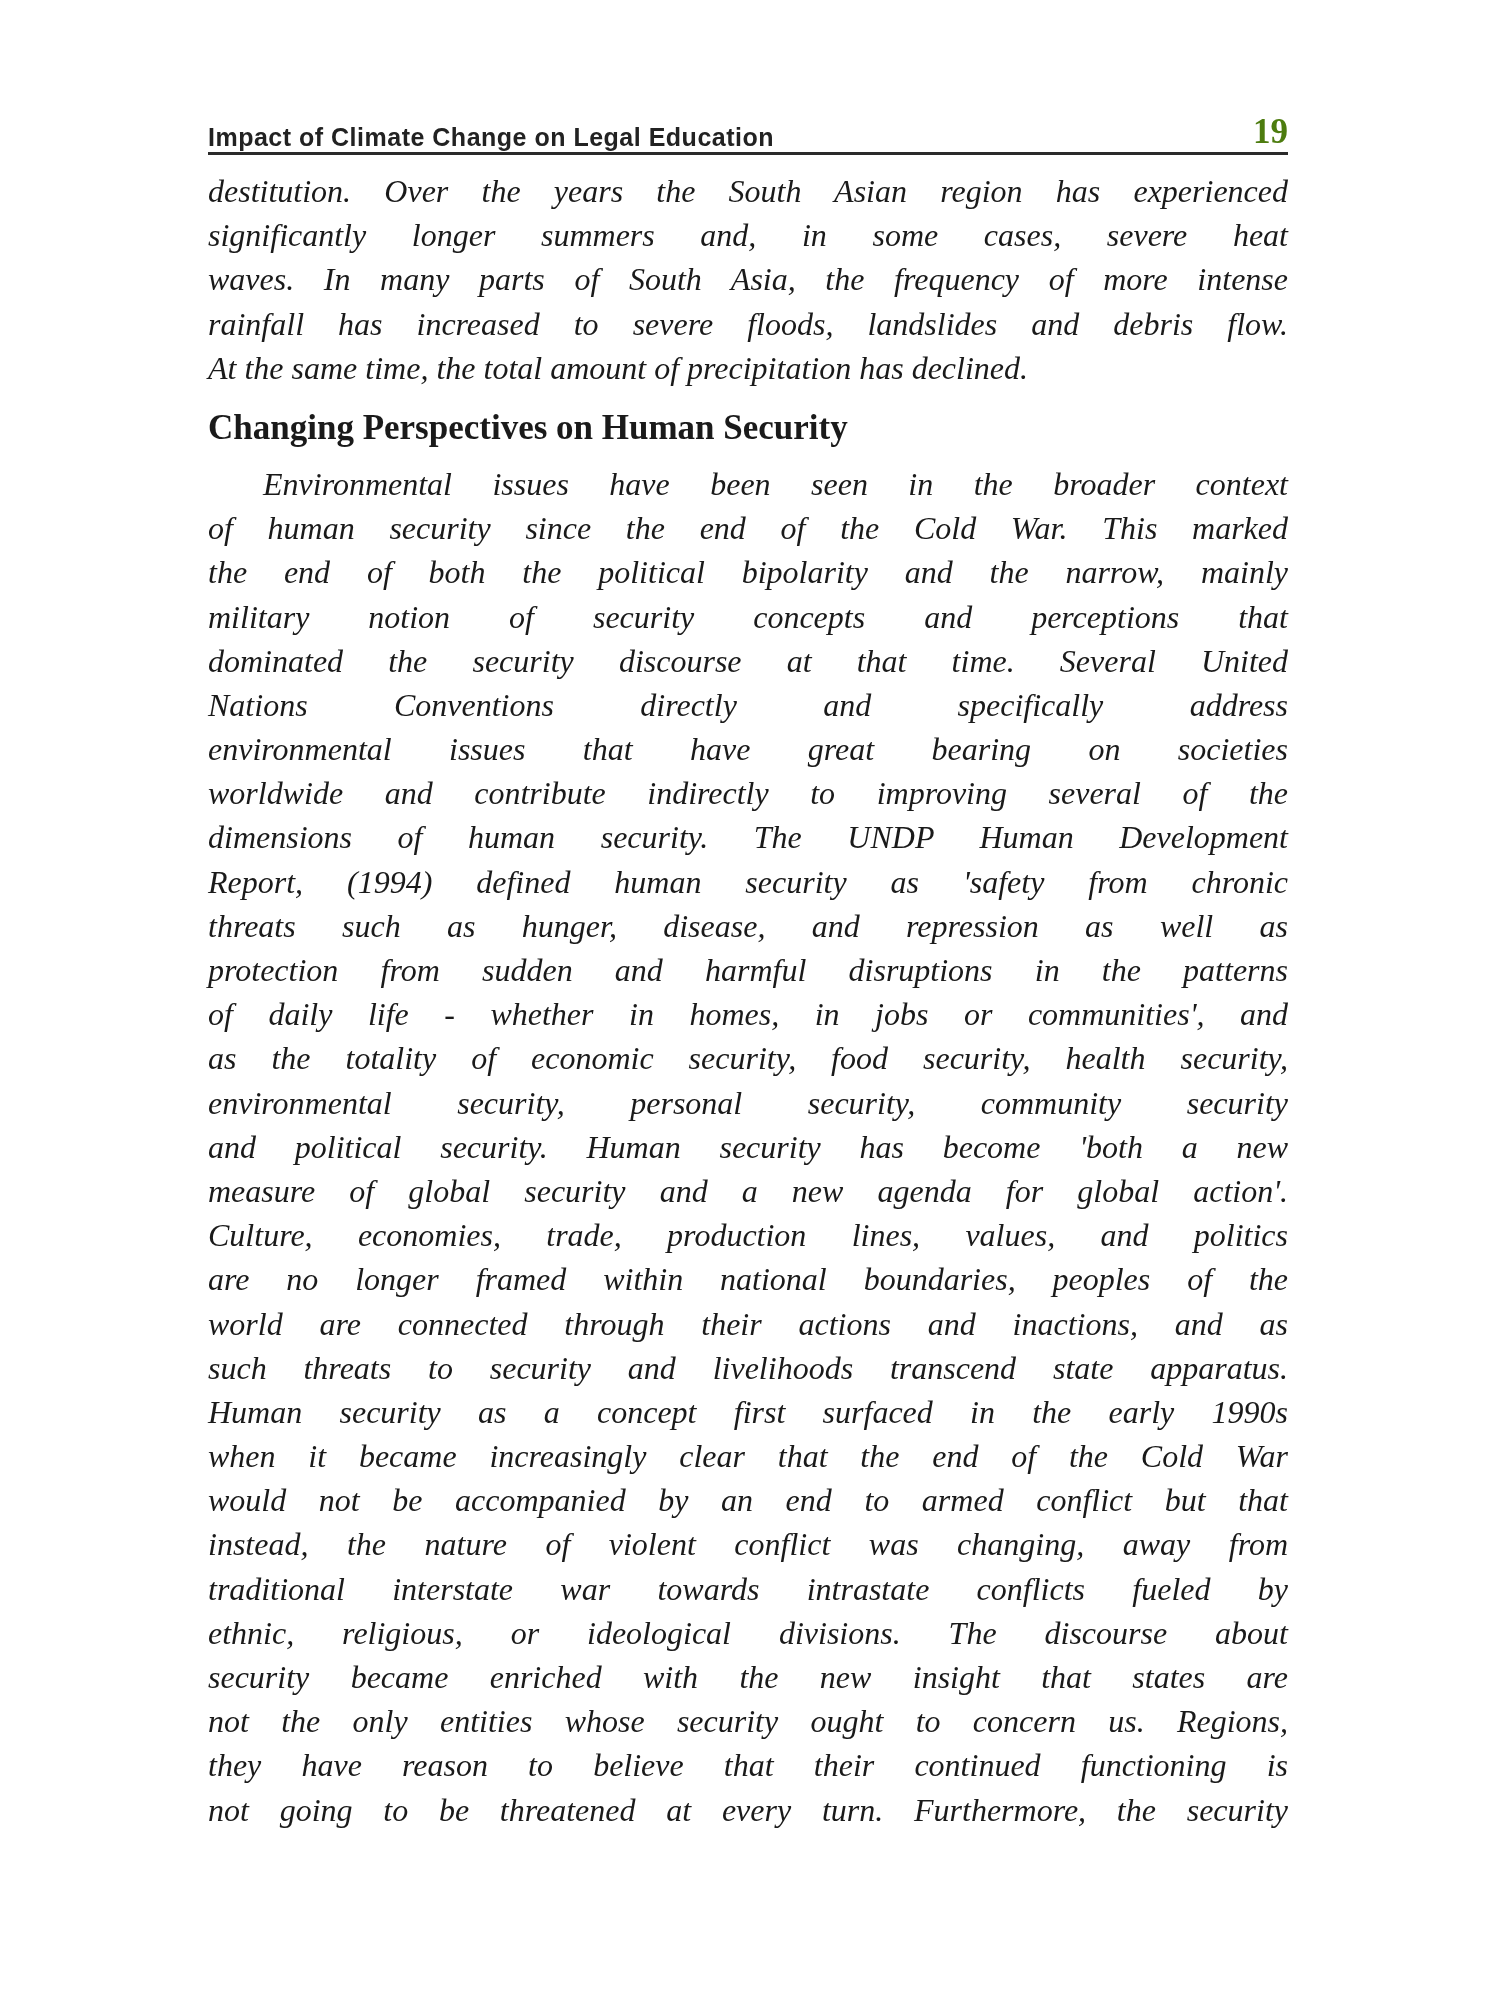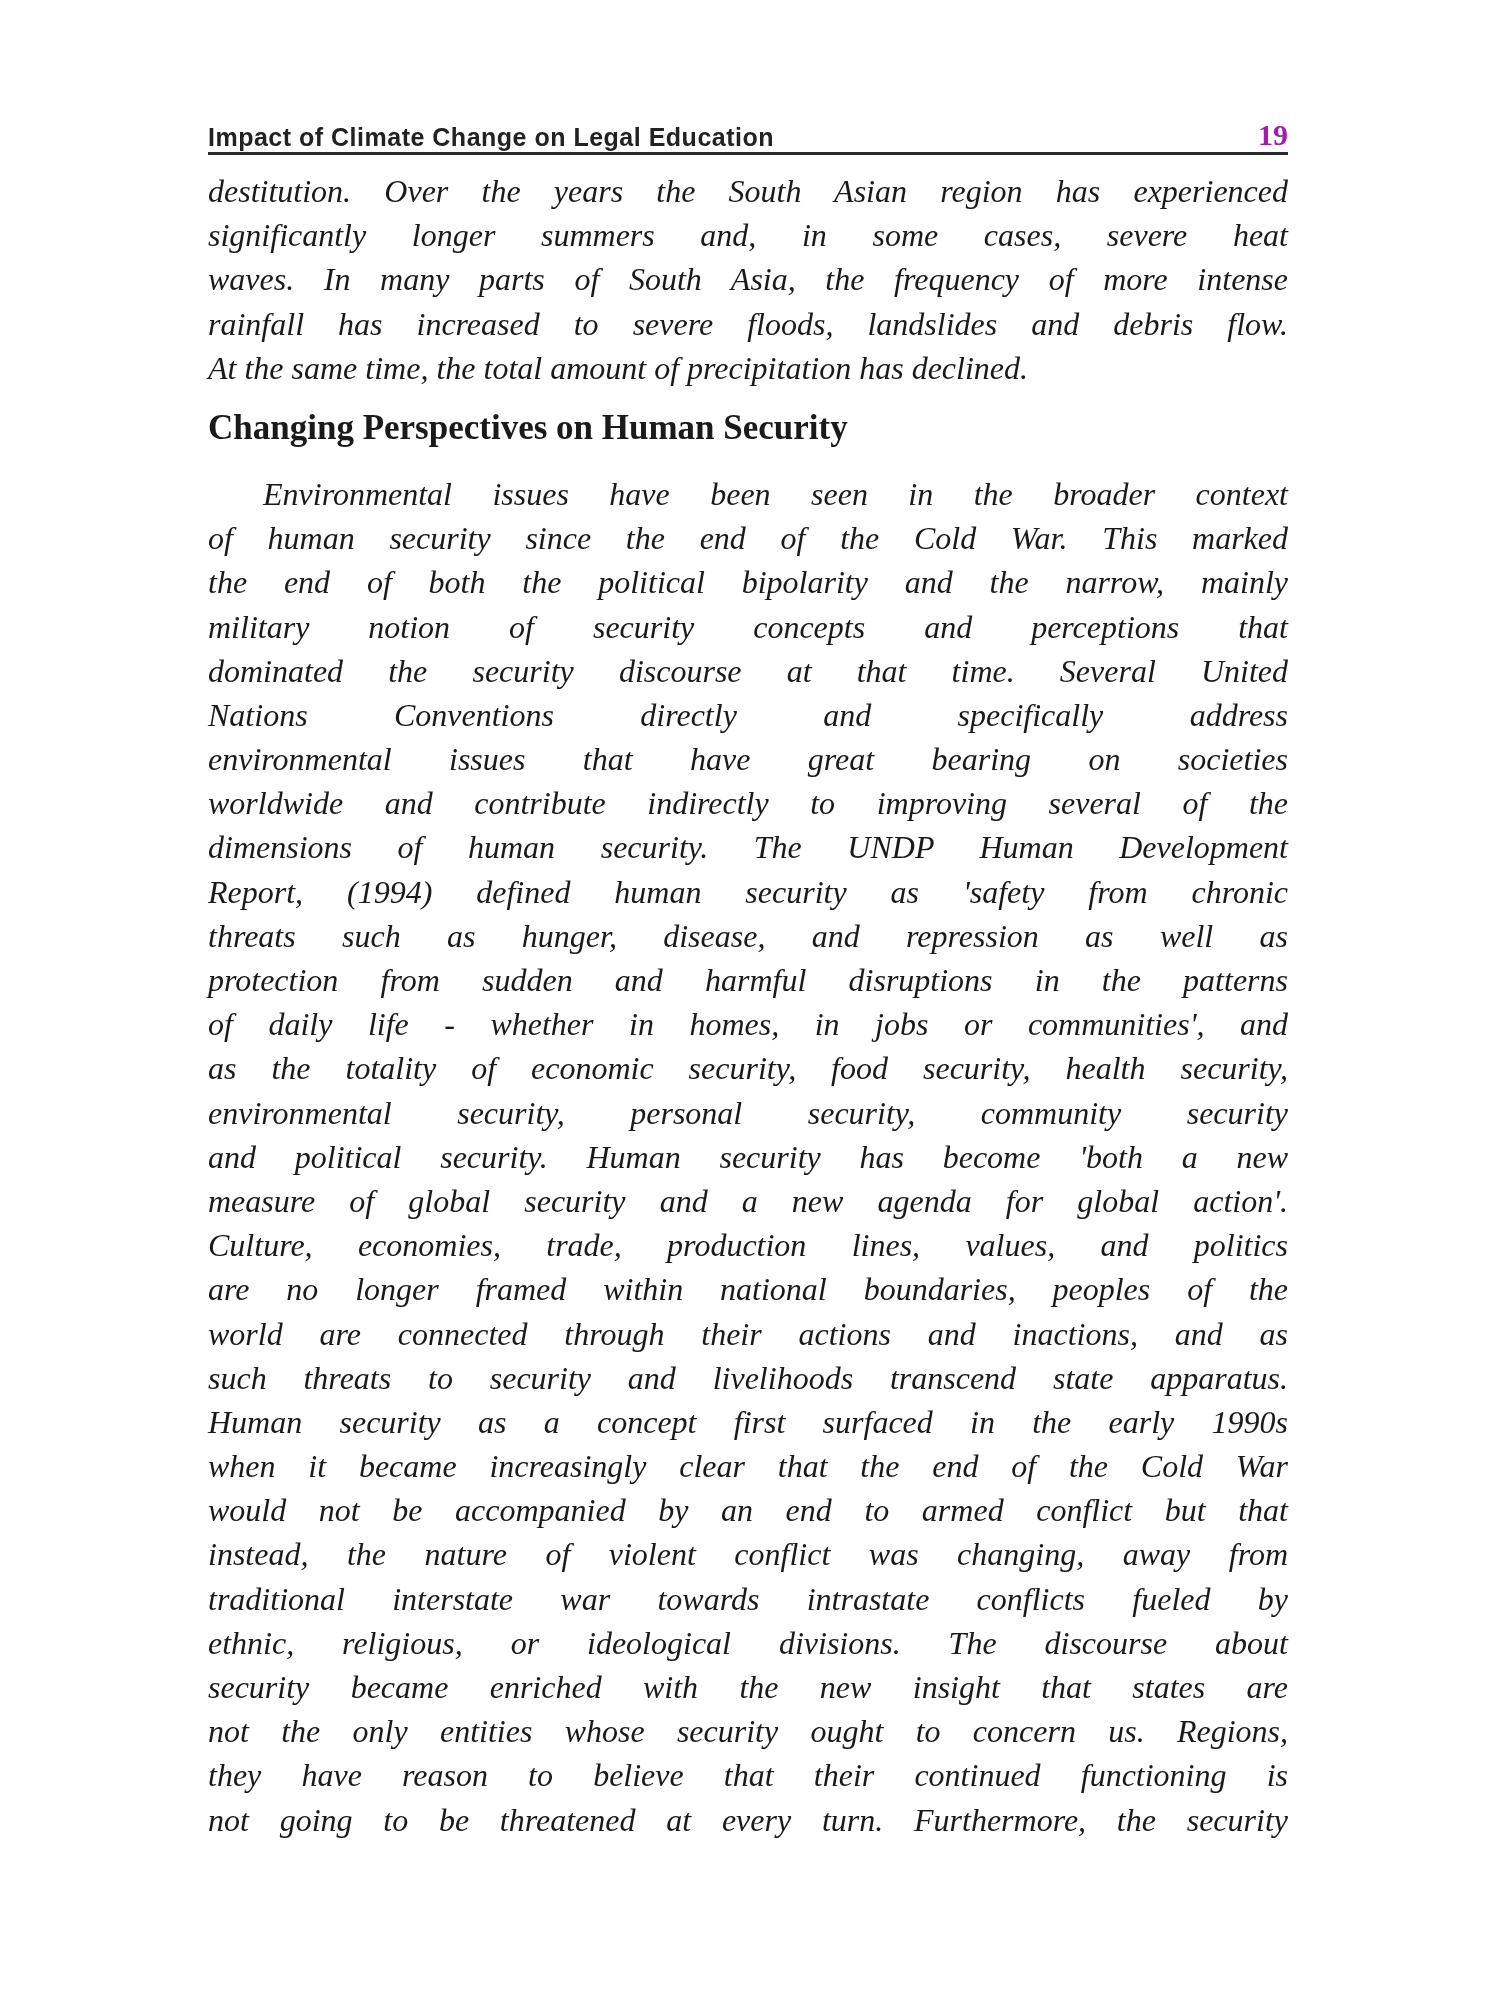--- a/index.html
+++ b/index.html
@@ -30,23 +30,23 @@
     }
     .running-header .title {
       font-family: "Liberation Sans", "DejaVu Sans", sans-serif;
       font-size: 25px;
       font-weight: bold;
       letter-spacing: 0.5px;
       color: #222;
     }
     .running-header .page-number {
       font-family: "Liberation Serif", serif;
-      font-size: 30px;
+      font-size: 35px;
       font-weight: bold;
-      color: #a21caf;
+      color: #4d7c0f;
     }
     .line {
       font-size: 32px;
       height: 44.2px;
       line-height: 44.2px;
       white-space: nowrap;
       text-align: justify;
       text-align-last: justify;
       font-style: italic;
       -moz-text-align-last: justify;
@@ -58,21 +58,21 @@
       padding-left: 55px;
     }
     .first-block {
       margin-top: 14px;
     }
     .section-heading {
       font-family: "Liberation Serif", serif;
       font-weight: bold;
       font-size: 35px;
       margin-top: 16px;
-      margin-bottom: 22px;
+      margin-bottom: 12px;
       height: 44px;
       line-height: 44px;
       color: #1a1a1a;
     }
   </style>
 </head>
 <body>
 
 <div class="page">
 

